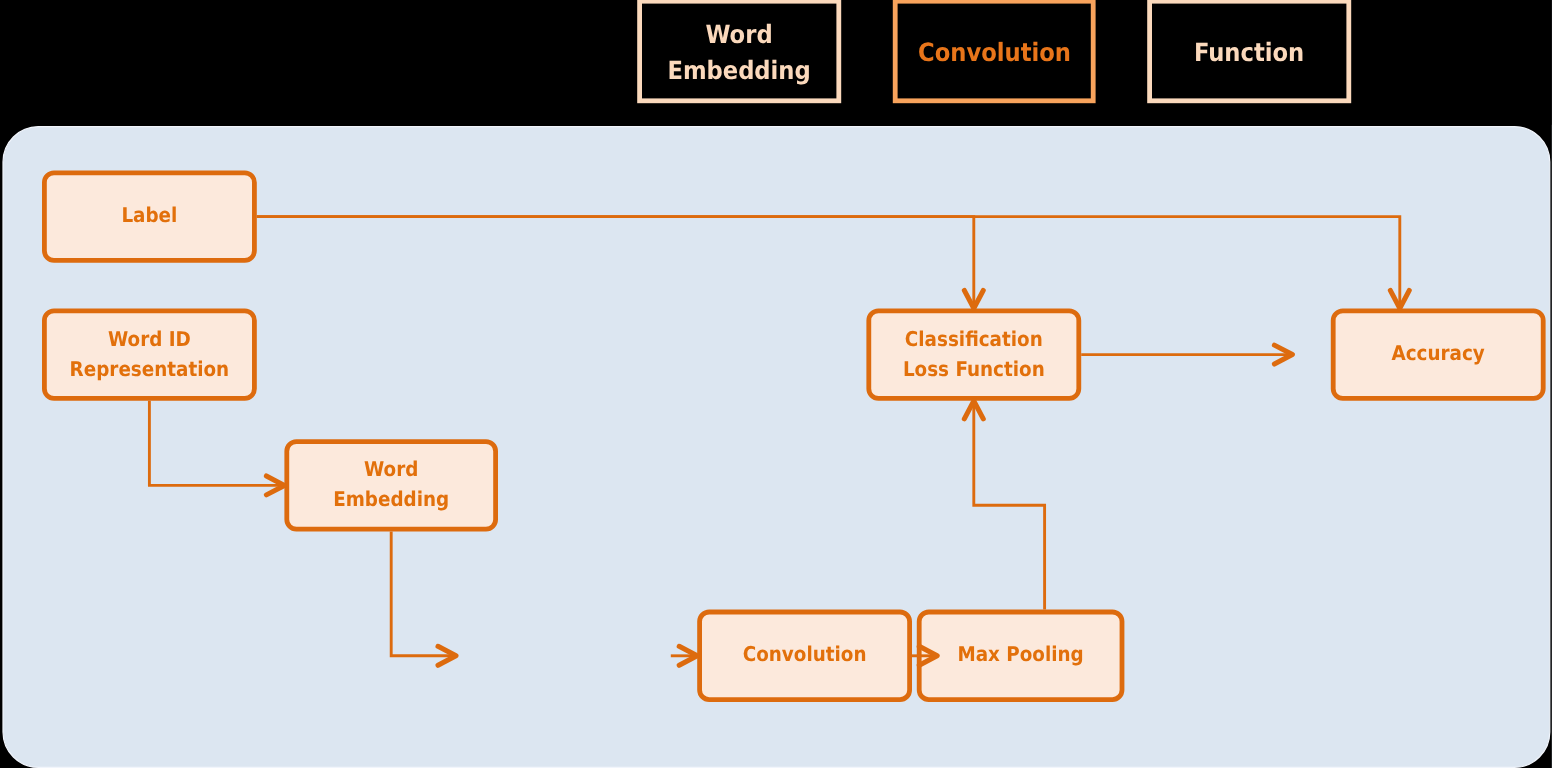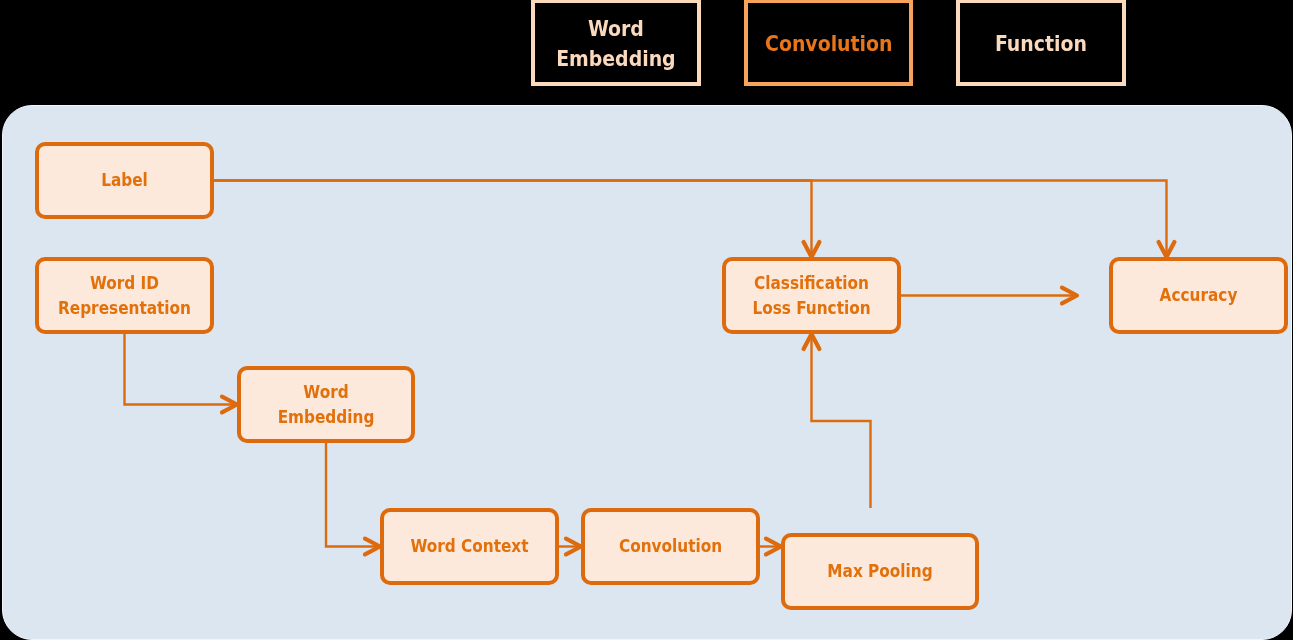--- a/index.html
+++ b/index.html
@@ -40,21 +40,21 @@
       border:4px solid #dd6b0e;border-radius:10px;display:flex;align-items:center;
       justify-content:center;text-align:center;color:#e2700b;font-weight:700;
       font-family:"DejaVu Sans",sans-serif;font-stretch:condensed;white-space:pre-line;
       font-size:17px;line-height:25px;padding-top:0;}
   
   #node-label                       {left:35px;  top:142px; width:179px;height:77px;}
   #node-word-id-representation      {left:35px;  top:257px; width:179px;height:77px;}
   #node-word-embedding              {left:237px; top:366px; width:178px;height:77px;}
   #node-word-context                {left:380px; top:508px; width:179px;height:77px;}
   #node-convolution                 {left:581px; top:508px; width:179px;height:77px;}
-  #node-max-pooling                 {left:781px; top:508px; width:198px;height:77px;margin-top:25px;}
+  #node-max-pooling                 {left:764px; top:508px; width:173px;height:77px;}
   #node-classification-loss-function{left:722px; top:257px; width:179px;height:77px;}
   #node-accuracy                    {left:1077px;top:257px; width:179px;height:77px;margin-left:32px;}
 </style>
 </head>
 <body>
 
 <div id="root">
 
   <div id="topbar">
 
@@ -73,21 +73,20 @@
   <div id="nodes">
 
     <div id="node-label" class="nodebox">Label</div>
 
     <div id="node-word-id-representation" class="nodebox">Word ID
 Representation</div>
 
     <div id="node-word-embedding" class="nodebox">Word
 Embedding</div>
 
-    <div id="node-word-context" class="nodebox">Word Context</div>
 
     <div id="node-convolution" class="nodebox">Convolution</div>
 
     <div id="node-max-pooling" class="nodebox">Max Pooling</div>
 
     <div id="node-classification-loss-function" class="nodebox">Classification
 Loss Function</div>
 
     <div id="node-accuracy" class="nodebox">Accuracy</div>
   </div>

